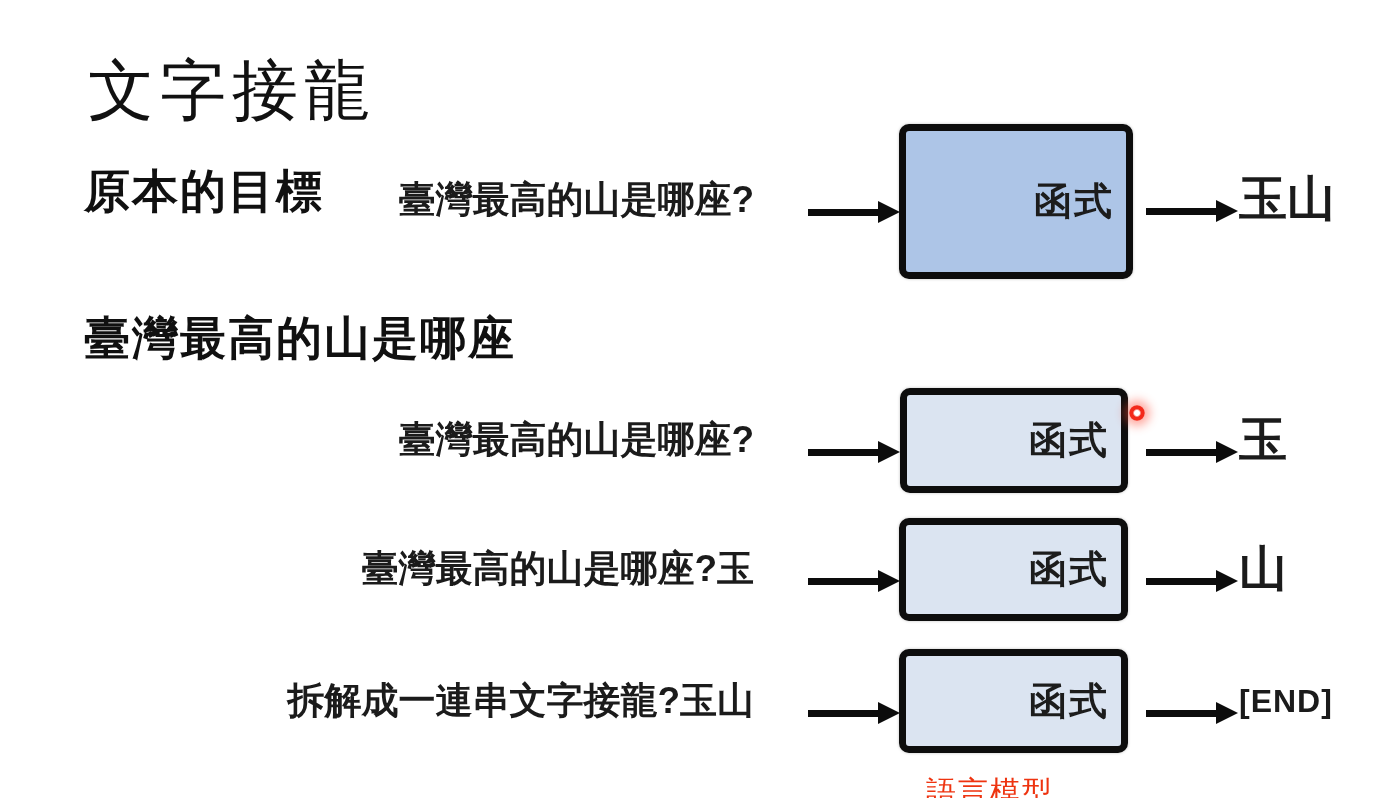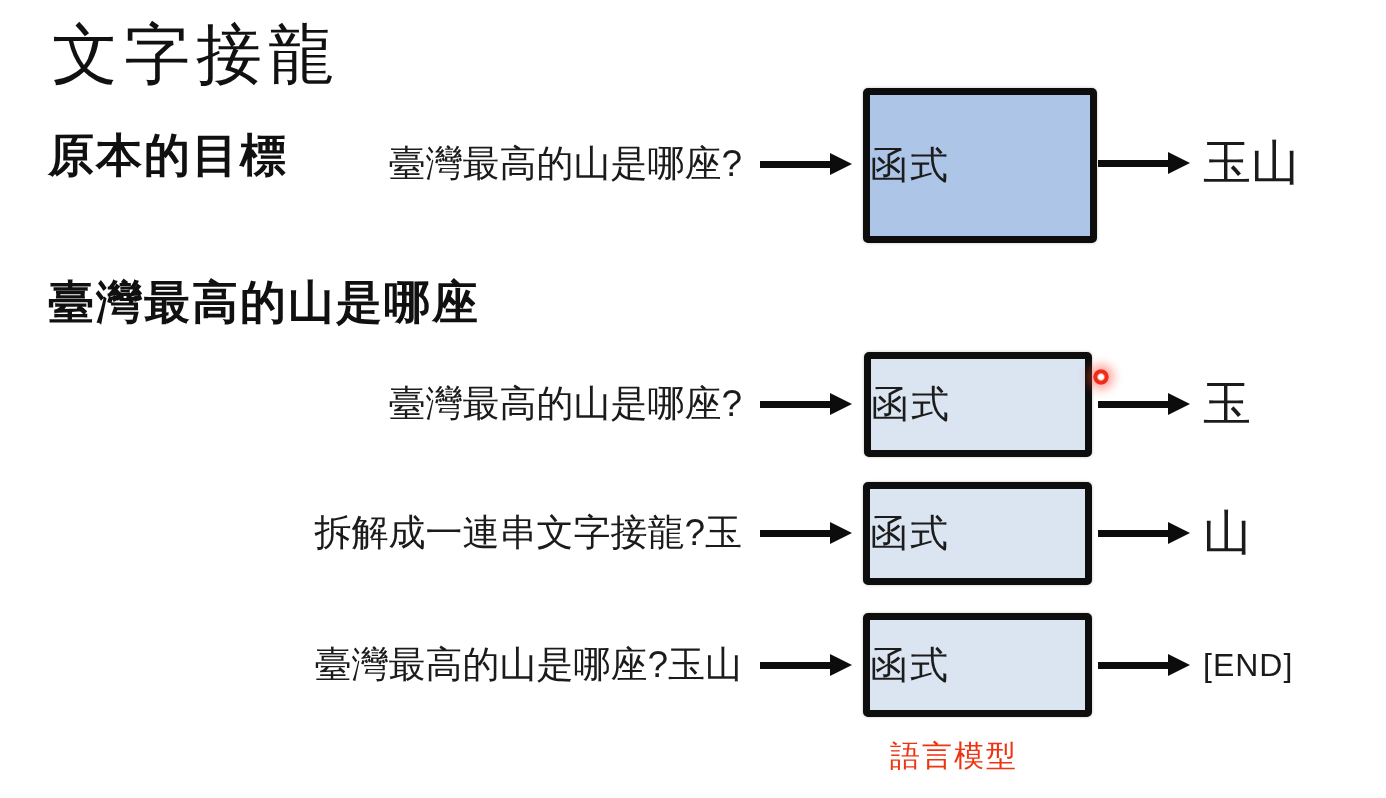--- a/index.html
+++ b/index.html
@@ -4,51 +4,51 @@
 <style>
   :root {
     --goal-box-fill:#adc5e7;
     --chain-box-fill:#dbe4f1;
     --box-border:#0d0d0d;
     --arrow-black:#0c0c0c;
     --footer-red:#ee3410;
     --laser-red:#f3291a;
     --text-black:#161616;
   }
-  * { margin:0; padding:0; box-sizing:border-box; }
+  * { margin:12px; padding:0; box-sizing:border-box; }
   html,body { background:#ffffff; }
   body {
     width:1386px; height:798px;
     position:relative; overflow:hidden;
     font-family:"Liberation Sans", sans-serif;
     color:var(--text-black);
   }
-  .abs { position:absolute; }
+  .abs { position:absolute;font-weight:bold; }
 
   .slide-title {
     left:52px; top:20px;
     font-size:66px; font-weight:400; letter-spacing:6px;
     color:#111; line-height:1.05; white-space:nowrap;
   }
   .section-heading {
     font-size:46px; font-weight:700; letter-spacing:2px;
     line-height:52px; color:#101010; white-space:nowrap;
   }
   .io-text {
     font-size:37px; line-height:48px; color:#1b1b1b;
     white-space:nowrap;
   }
   .input-text { text-align:right; right:644px; }
   .output-text { left:1203px; font-size:48px; }
   .output-latin { font-size:32px; letter-spacing:1px; }
 
   .func-box {
     border:7px solid var(--box-border);
-    border-radius:5px;
-    display:flex; align-items:center; justify-content:flex-start;
+    border-radius:10px;
+    display:flex; align-items:center; justify-content:flex-end;
     box-shadow:0 0 3px rgba(0,0,0,0.25);
   }
   .func-box.goal  { background:var(--goal-box-fill); }
   .func-box.chain { background:var(--chain-box-fill); }
   .func-label {
     font-size:38px; color:#1c1c1c; letter-spacing:2px; white-space:nowrap;
   }
 
   .arrow { width:92px; height:22px; }
   .arrow .shaft {
@@ -114,35 +114,35 @@
   <span class="func-label">函式</span>
 </div>
 <div class="abs arrow" style="left:1098px; top:393px;">
   <div class="shaft"></div>
   <div class="head"></div>
 </div>
 <div class="abs io-text output-text" style="top:380px;">玉</div>
 
 <div class="abs laser-dot"></div>
 
-<div class="abs io-text input-text" style="top:509px;">拆解成一連串文字接龍?玉</div>
+<div class="abs io-text input-text" style="top:509px;">臺灣最高的山是哪座?玉</div>
 <div class="abs arrow" style="left:760px; top:522px;">
   <div class="shaft"></div>
   <div class="head"></div>
 </div>
 <div class="abs func-box chain" style="left:863px; top:482px; width:229px; height:103px;">
   <span class="func-label">函式</span>
 </div>
 <div class="abs arrow" style="left:1098px; top:522px;">
   <div class="shaft"></div>
   <div class="head"></div>
 </div>
 <div class="abs io-text output-text" style="top:509px;">山</div>
 
-<div class="abs io-text input-text" style="top:641px;">臺灣最高的山是哪座?玉山</div>
+<div class="abs io-text input-text" style="top:641px;">拆解成一連串文字接龍?玉山</div>
 <div class="abs arrow" style="left:760px; top:654px;">
   <div class="shaft"></div>
   <div class="head"></div>
 </div>
 <div class="abs func-box chain" style="left:863px; top:613px; width:229px; height:104px;">
   <span class="func-label">函式</span>
 </div>
 <div class="abs arrow" style="left:1098px; top:654px;">
   <div class="shaft"></div>
   <div class="head"></div>

